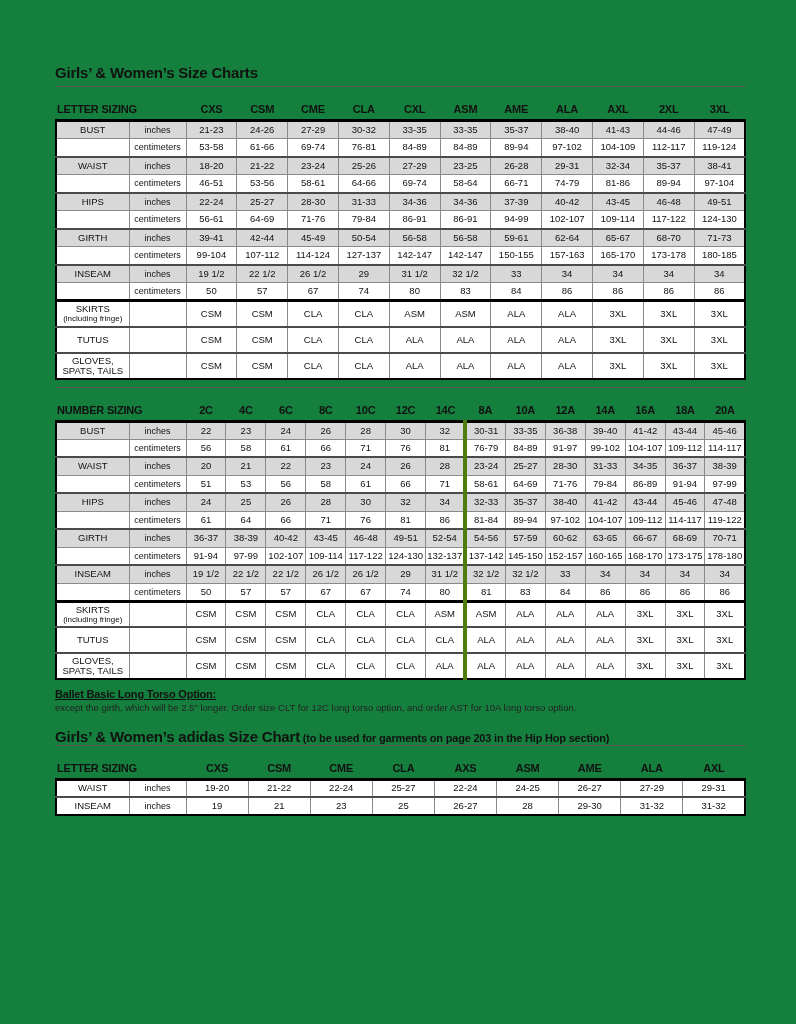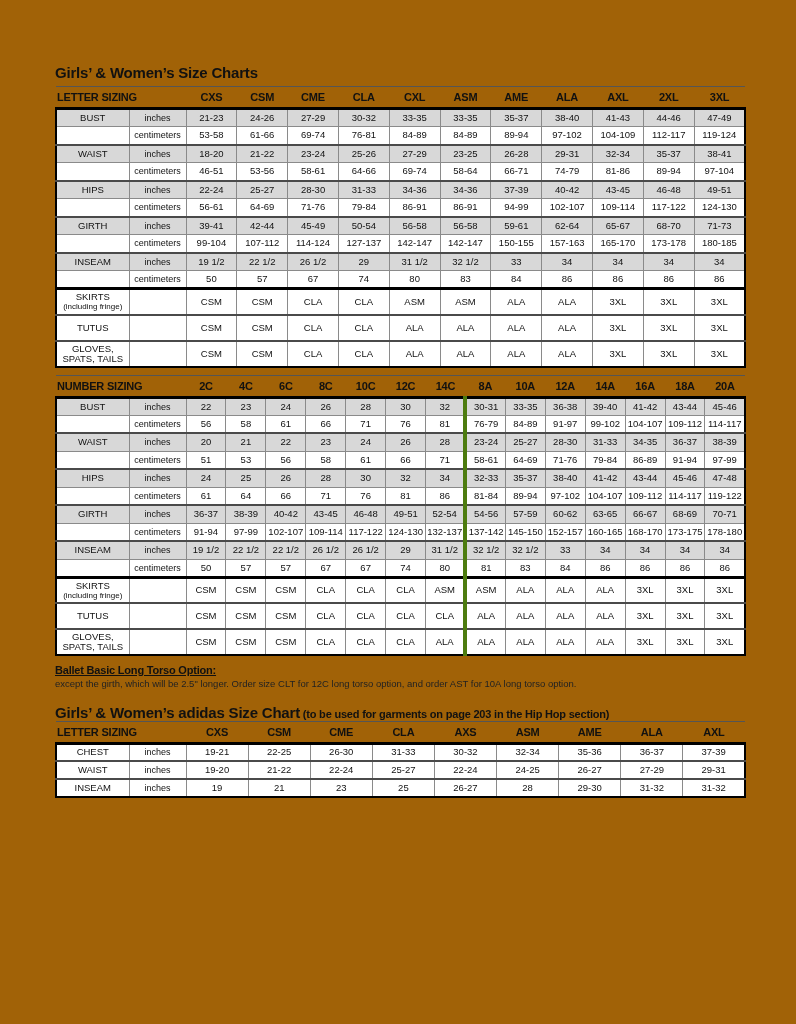--- a/index.html
+++ b/index.html
@@ -2,21 +2,21 @@
 <html><head>
 <meta charset="utf-8">
 <style>
   * { box-sizing: border-box; margin: 0; padding: 0; }
   html, body { background: #ffffff; }
   body { font-family: "Liberation Sans", sans-serif; color: #111; }
   .page {
     position: relative;
     width: 796px;
     height: 1024px;
-    background: #a16207;
+    background: #15803d;
     overflow: hidden;
   }
   .content {
     position: absolute;
     left: 55px;
     top: 64px;
     width: 691px;
   }
   .chart-title {
     font-size: 15px;
@@ -35,21 +35,21 @@
   }
   .size-table col.lab-col { width: 73px; }
   .size-table col.unit-col { width: 57px; }
   .size-table thead th {
     border: none;
     border-top: 1px solid #555;
     border-bottom: 3px solid #000;
     font-size: 11px;
     font-weight: bold;
     text-align: center;
-    padding: 4px 0 4px 0;
+    padding: 16px 0 4px 0;
     letter-spacing: -0.2px;
   }
   .size-table thead th.hdr-label {
     text-align: left;
     padding-left: 1px;
   }
   .size-table tbody {
     border: 2px solid #000;
   }
   .size-table tbody td {
@@ -676,35 +676,20 @@
               <th>AXS</th>
               <th>ASM</th>
               <th>AME</th>
               <th>ALA</th>
               <th>AXL</th>
             </tr>
           </thead>
           <tbody>
             <tr class="group-start">
               <td class="lab">
-                <div>CHEST</div>
-              </td>
-              <td class="unit">inches</td>
-              <td>19-21</td>
-              <td>22-25</td>
-              <td>26-30</td>
-              <td>31-33</td>
-              <td>30-32</td>
-              <td>32-34</td>
-              <td>35-36</td>
-              <td>36-37</td>
-              <td>37-39</td>
-            </tr>
-            <tr class="group-start">
-              <td class="lab">
                 <div>WAIST</div>
               </td>
               <td class="unit">inches</td>
               <td>19-20</td>
               <td>21-22</td>
               <td>22-24</td>
               <td>25-27</td>
               <td>22-24</td>
               <td>24-25</td>
               <td>26-27</td>

